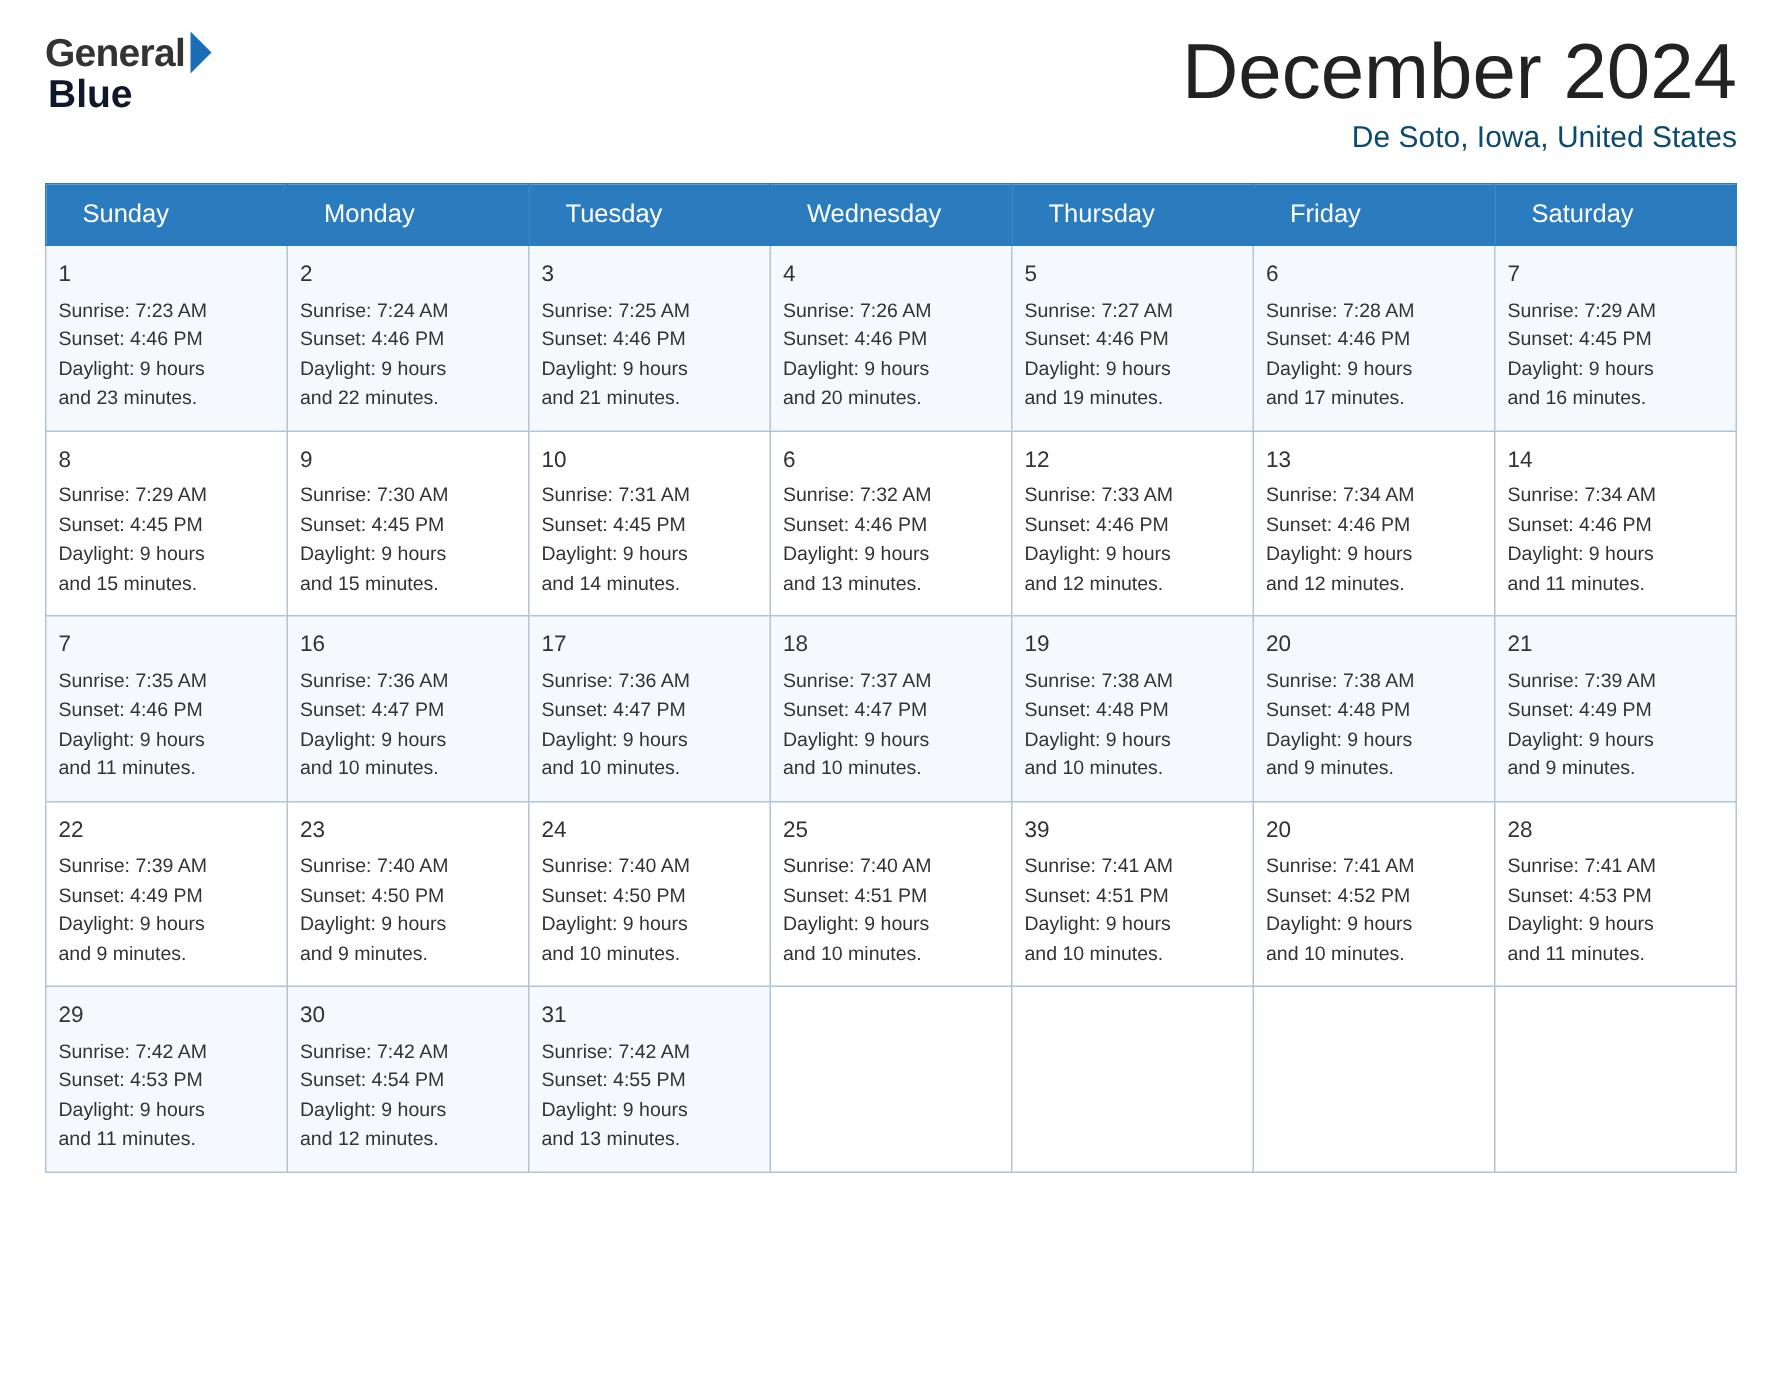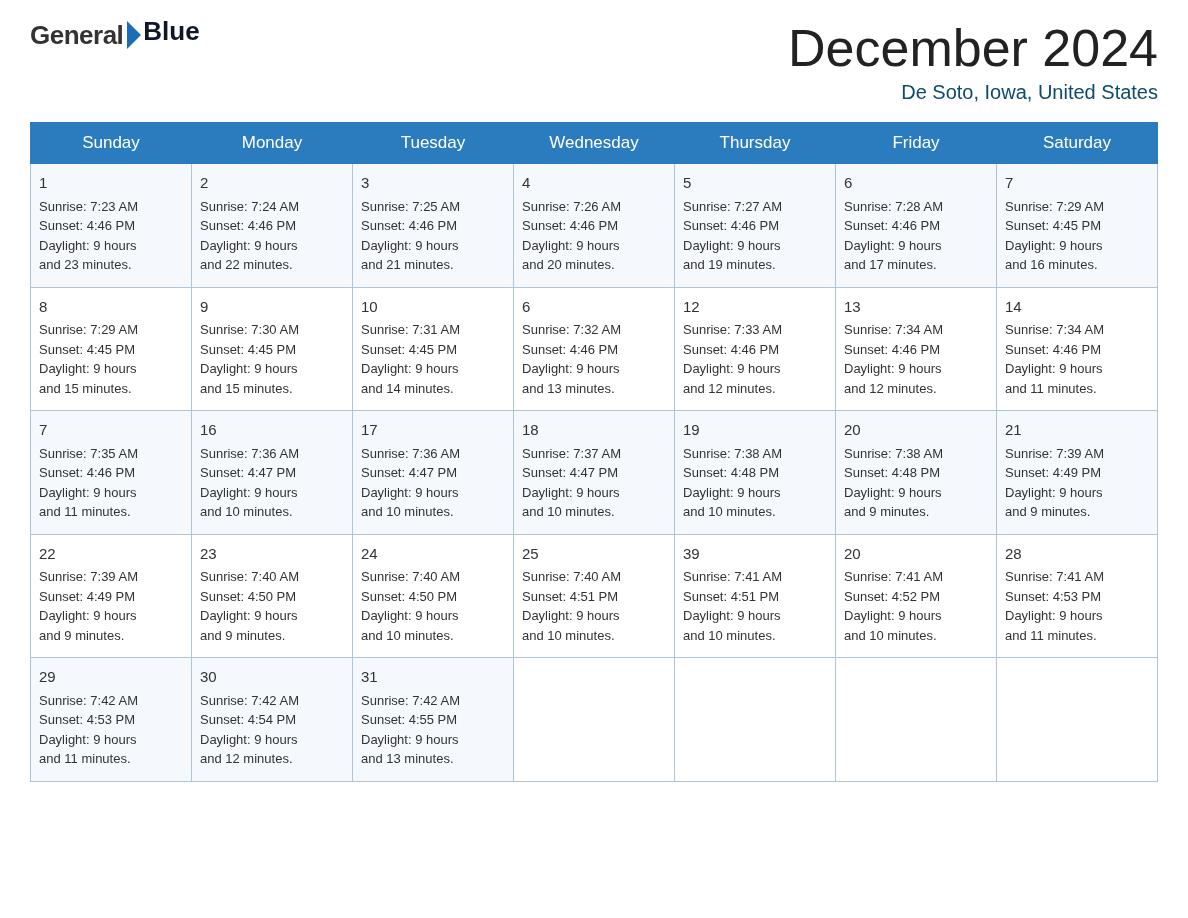--- a/index.html
+++ b/index.html
@@ -11,21 +11,21 @@
       padding: 20px 30px;
     }
     .header {
       display: flex;
       justify-content: space-between;
       align-items: flex-start;
       margin-bottom: 18px;
     }
     .logo {
       display: flex;
-      flex-direction: row;
+      flex-direction: column;
       align-items: flex-start;
     }
     .logo-top {
       display: flex;
       align-items: center;
     }
     .logo-general {
       font-size: 26px;
       font-weight: bold;
       color: #333;
@@ -65,22 +65,22 @@
     table {
       width: 100%;
       border-collapse: collapse;
       table-layout: fixed;
     }
     thead tr th {
       background-color: #2b7bbf;
       color: #fff;
       font-size: 17px;
       font-weight: normal;
-      padding: 10px 4px;
-      text-align: center;
+      padding: 10px 24px;
+      text-align: left;
       border: 1px solid #2b7bbf;
     }
     tbody tr td {
       vertical-align: top;
       padding: 8px 8px 12px 8px;
       border: 1px solid #b0c4d8;
       font-size: 13px;
       color: #333;
       line-height: 1.5;
       min-height: 90px;

